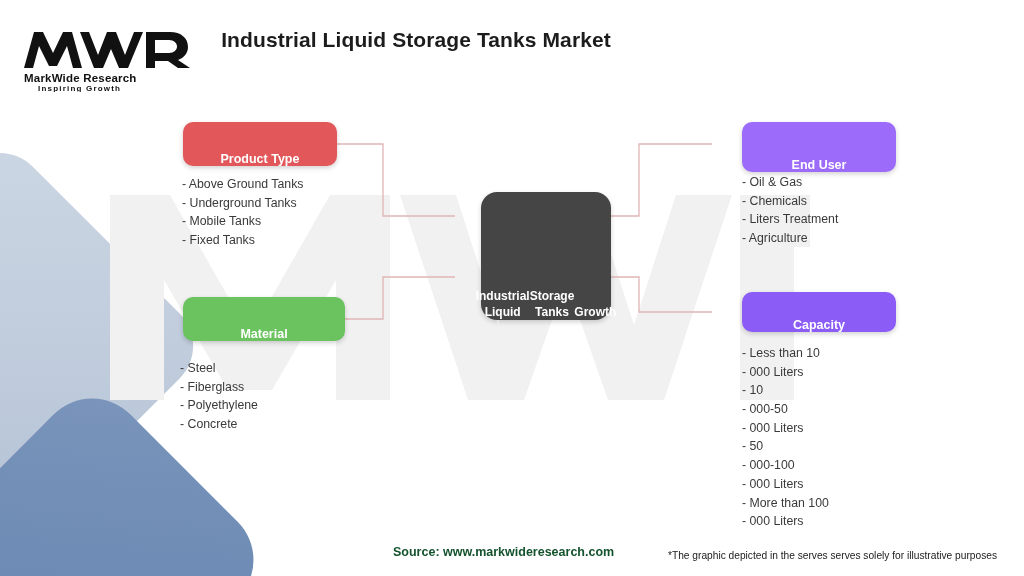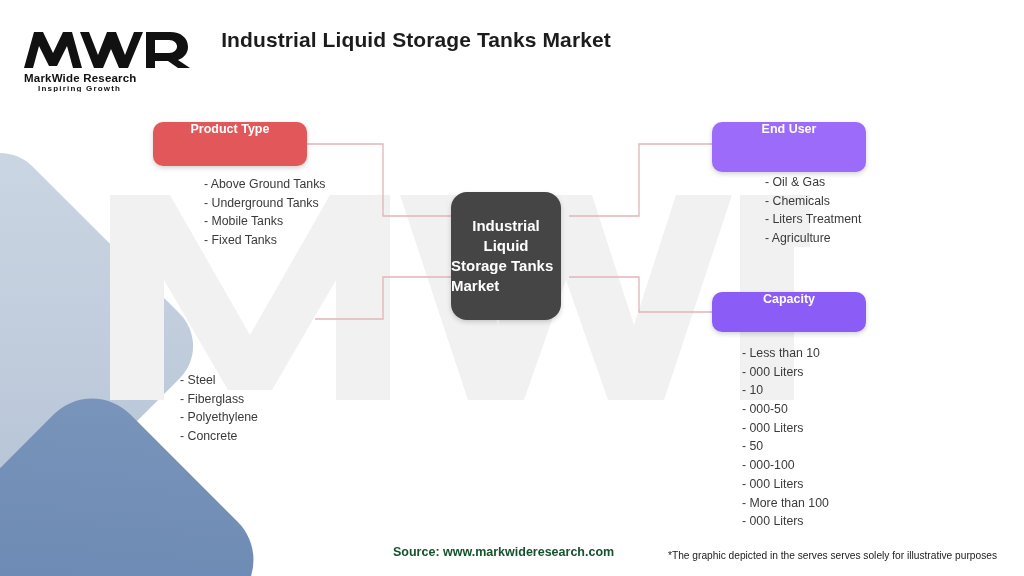--- a/index.html
+++ b/index.html
@@ -84,65 +84,66 @@
     width: 1024px;
     height: 576px;
     pointer-events: none;
   }
 
   
   .node {
     position: absolute;
     border-radius: 10px;
     display: flex;
-    align-items: flex-start;
+    align-items: flex-end;
     justify-content: center;
     color: #ffffff;
     font-size: 12.5px;
     font-weight: bold;
     box-shadow: 0 2px 5px rgba(0,0,0,0.18);
+    margin-left: 30px;
   }
   #node-product-type {
     left: 153px; top: 122px; width: 154px; height: 44px;
     background: #e2585a;
   }
   #node-material {
     left: 153px; top: 297px; width: 162px; height: 44px;
     background: #6ac35f;
   }
   #node-end-user {
     left: 712px; top: 122px; width: 154px; height: 50px;
     background: #9c6bfa;
   }
   #node-capacity {
     left: 712px; top: 292px; width: 154px; height: 40px;
     background: #8b5cf6;
   }
   #node-center {
-    left: 451px; top: 192px; width: 110px; height: 128px;
+    left: 451px; top: 192px; width: 130px; height: 128px;
     background: #454545;
     border-radius: 16px;
-    flex-direction: column;
+    flex-direction: row;
     line-height: 1.35;
-    font-size: 15px;
+    font-size: 12px;
     text-align: center;
   }
   #node-center .center-line { display: block; }
 
   
   .item-list {
     position: absolute;
     font-size: 12.3px;
     color: #3a3a3a;
     line-height: 1.52;
   }
   .item-list .item { white-space: nowrap; }
-  #list-product-type { left: 182px; top: 175px; margin-left: 22px; }
-  #list-material     { left: 180px; top: 359px; margin-top: 12px; }
-  #list-end-user     { left: 742px; top: 173px; margin-left: 23px; }
+  #list-product-type { left: 182px; top: 175px; }
+  #list-material     { left: 180px; top: 359px; }
+  #list-end-user     { left: 742px; top: 173px; }
   #list-capacity     { left: 742px; top: 344px; }
 
   
   #footer-source {
     position: absolute;
     left: 393px;
     top: 545px;
     font-size: 12.5px;
     font-weight: bold;
     color: #14532d;
@@ -192,25 +193,28 @@
 
       <polyline points="712,144 639,144 639,216 569,216"></polyline>
 
       <polyline points="712,312 639,312 639,277 569,277"></polyline>
     </g>
   </svg>
 
   <div class="node" id="node-center">
     <span class="center-line">Industrial Liquid</span>
     <span class="center-line">Storage Tanks</span>
-    <span class="center-line">Market</span>
+    <span class="center-line">Growth</span>
   </div>
 
   <div class="node" id="node-product-type">
     <span>Product Type</span>
+  </div>
+  <div class="node" id="node-material">
+    <span>Material</span>
   </div>
   <div class="node" id="node-end-user">
     <span>End User</span>
   </div>
   <div class="node" id="node-capacity">
     <span>Capacity</span>
   </div>
 
   <div class="item-list" id="list-product-type">
     <div class="item">- Above Ground Tanks</div>

